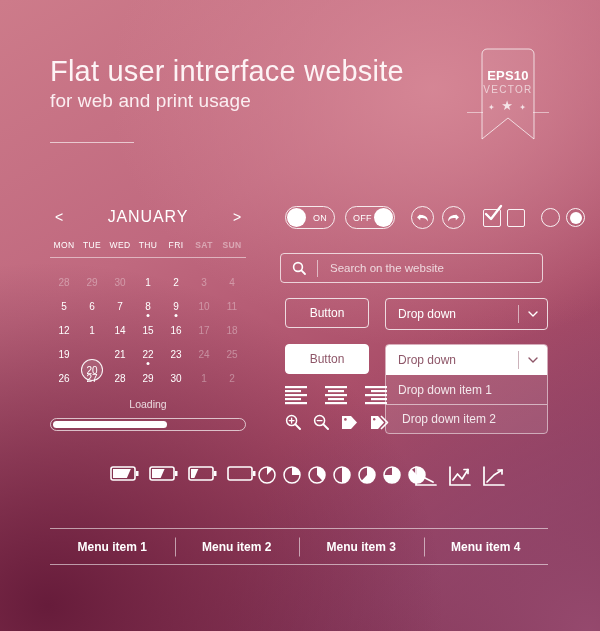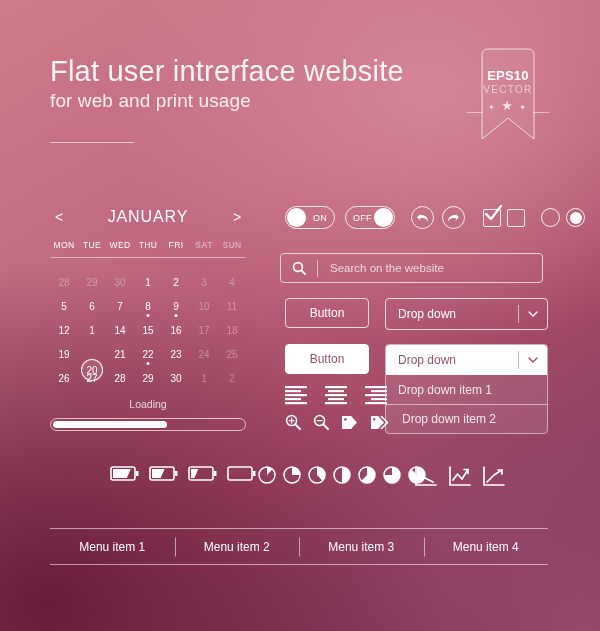--- a/index.html
+++ b/index.html
@@ -151,21 +151,21 @@
   
   .align-row { position: absolute; left: 285px; top: 386px; display: flex; gap: 18px; }
   .small-icons { position: absolute; left: 285px; top: 414px; display: flex; gap: 12px; align-items: center; }
   .batteries { position: absolute; left: 110px; top: 466px; display: flex; gap: 10px; align-items: center; }
   .pies { position: absolute; left: 258px; top: 466px; display: flex; gap: 7px; align-items: center; }
   .charts { position: absolute; left: 415px; top: 466px; display: flex; gap: 12px; align-items: center; }
 
   
   .menu { position: absolute; left: 50px; top: 528px; width: 498px; }
   .menu-line { height: 1px; background: rgba(255,255,255,0.55); }
-  .menu-items { display: flex; height: 35px; align-items: center; }
+  .menu-items { display: flex; height: 35px; align-items: center; font-weight: bold; }
   .menu-item {
     flex: 1; text-align: center; font-size: 12px; color: #ffffff;
     position: relative; cursor: pointer;
   }
   .menu-item + .menu-item::before {
     content: ""; position: absolute; left: 0; top: 50%; transform: translateY(-50%);
     width: 1px; height: 19px; background: rgba(255,255,255,0.55);
   }
   svg { overflow: visible; }
 </style>

